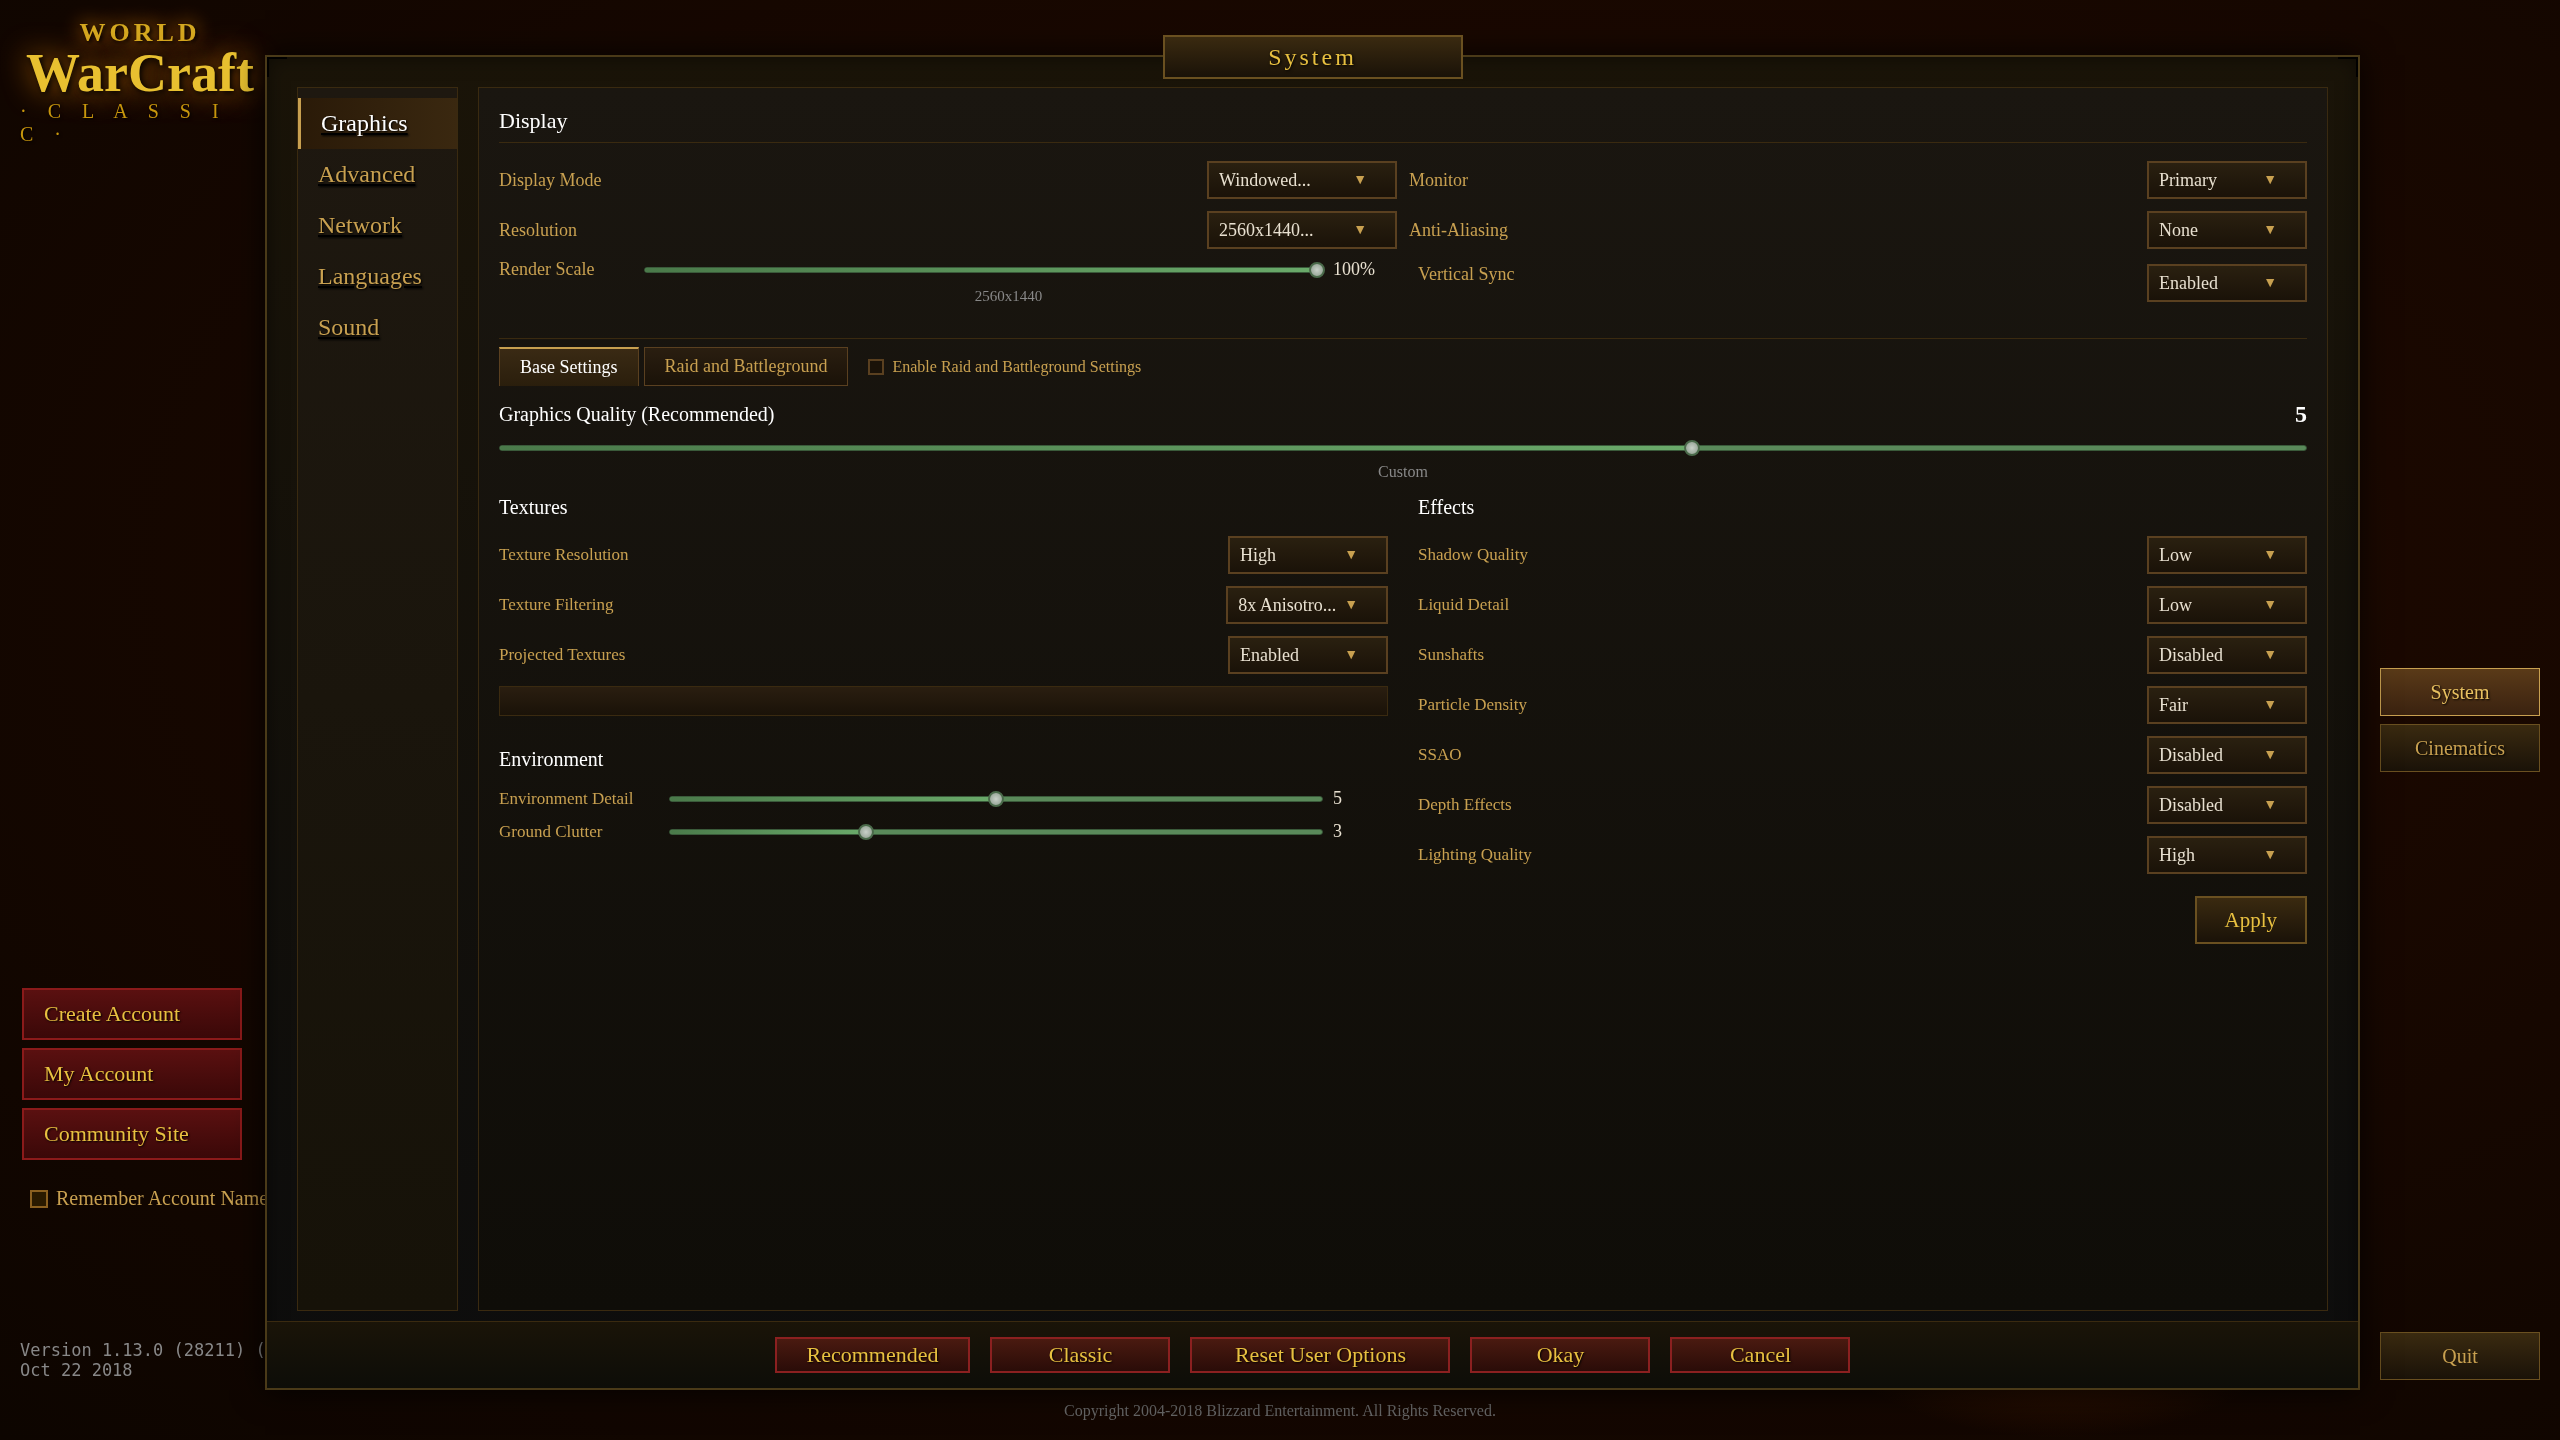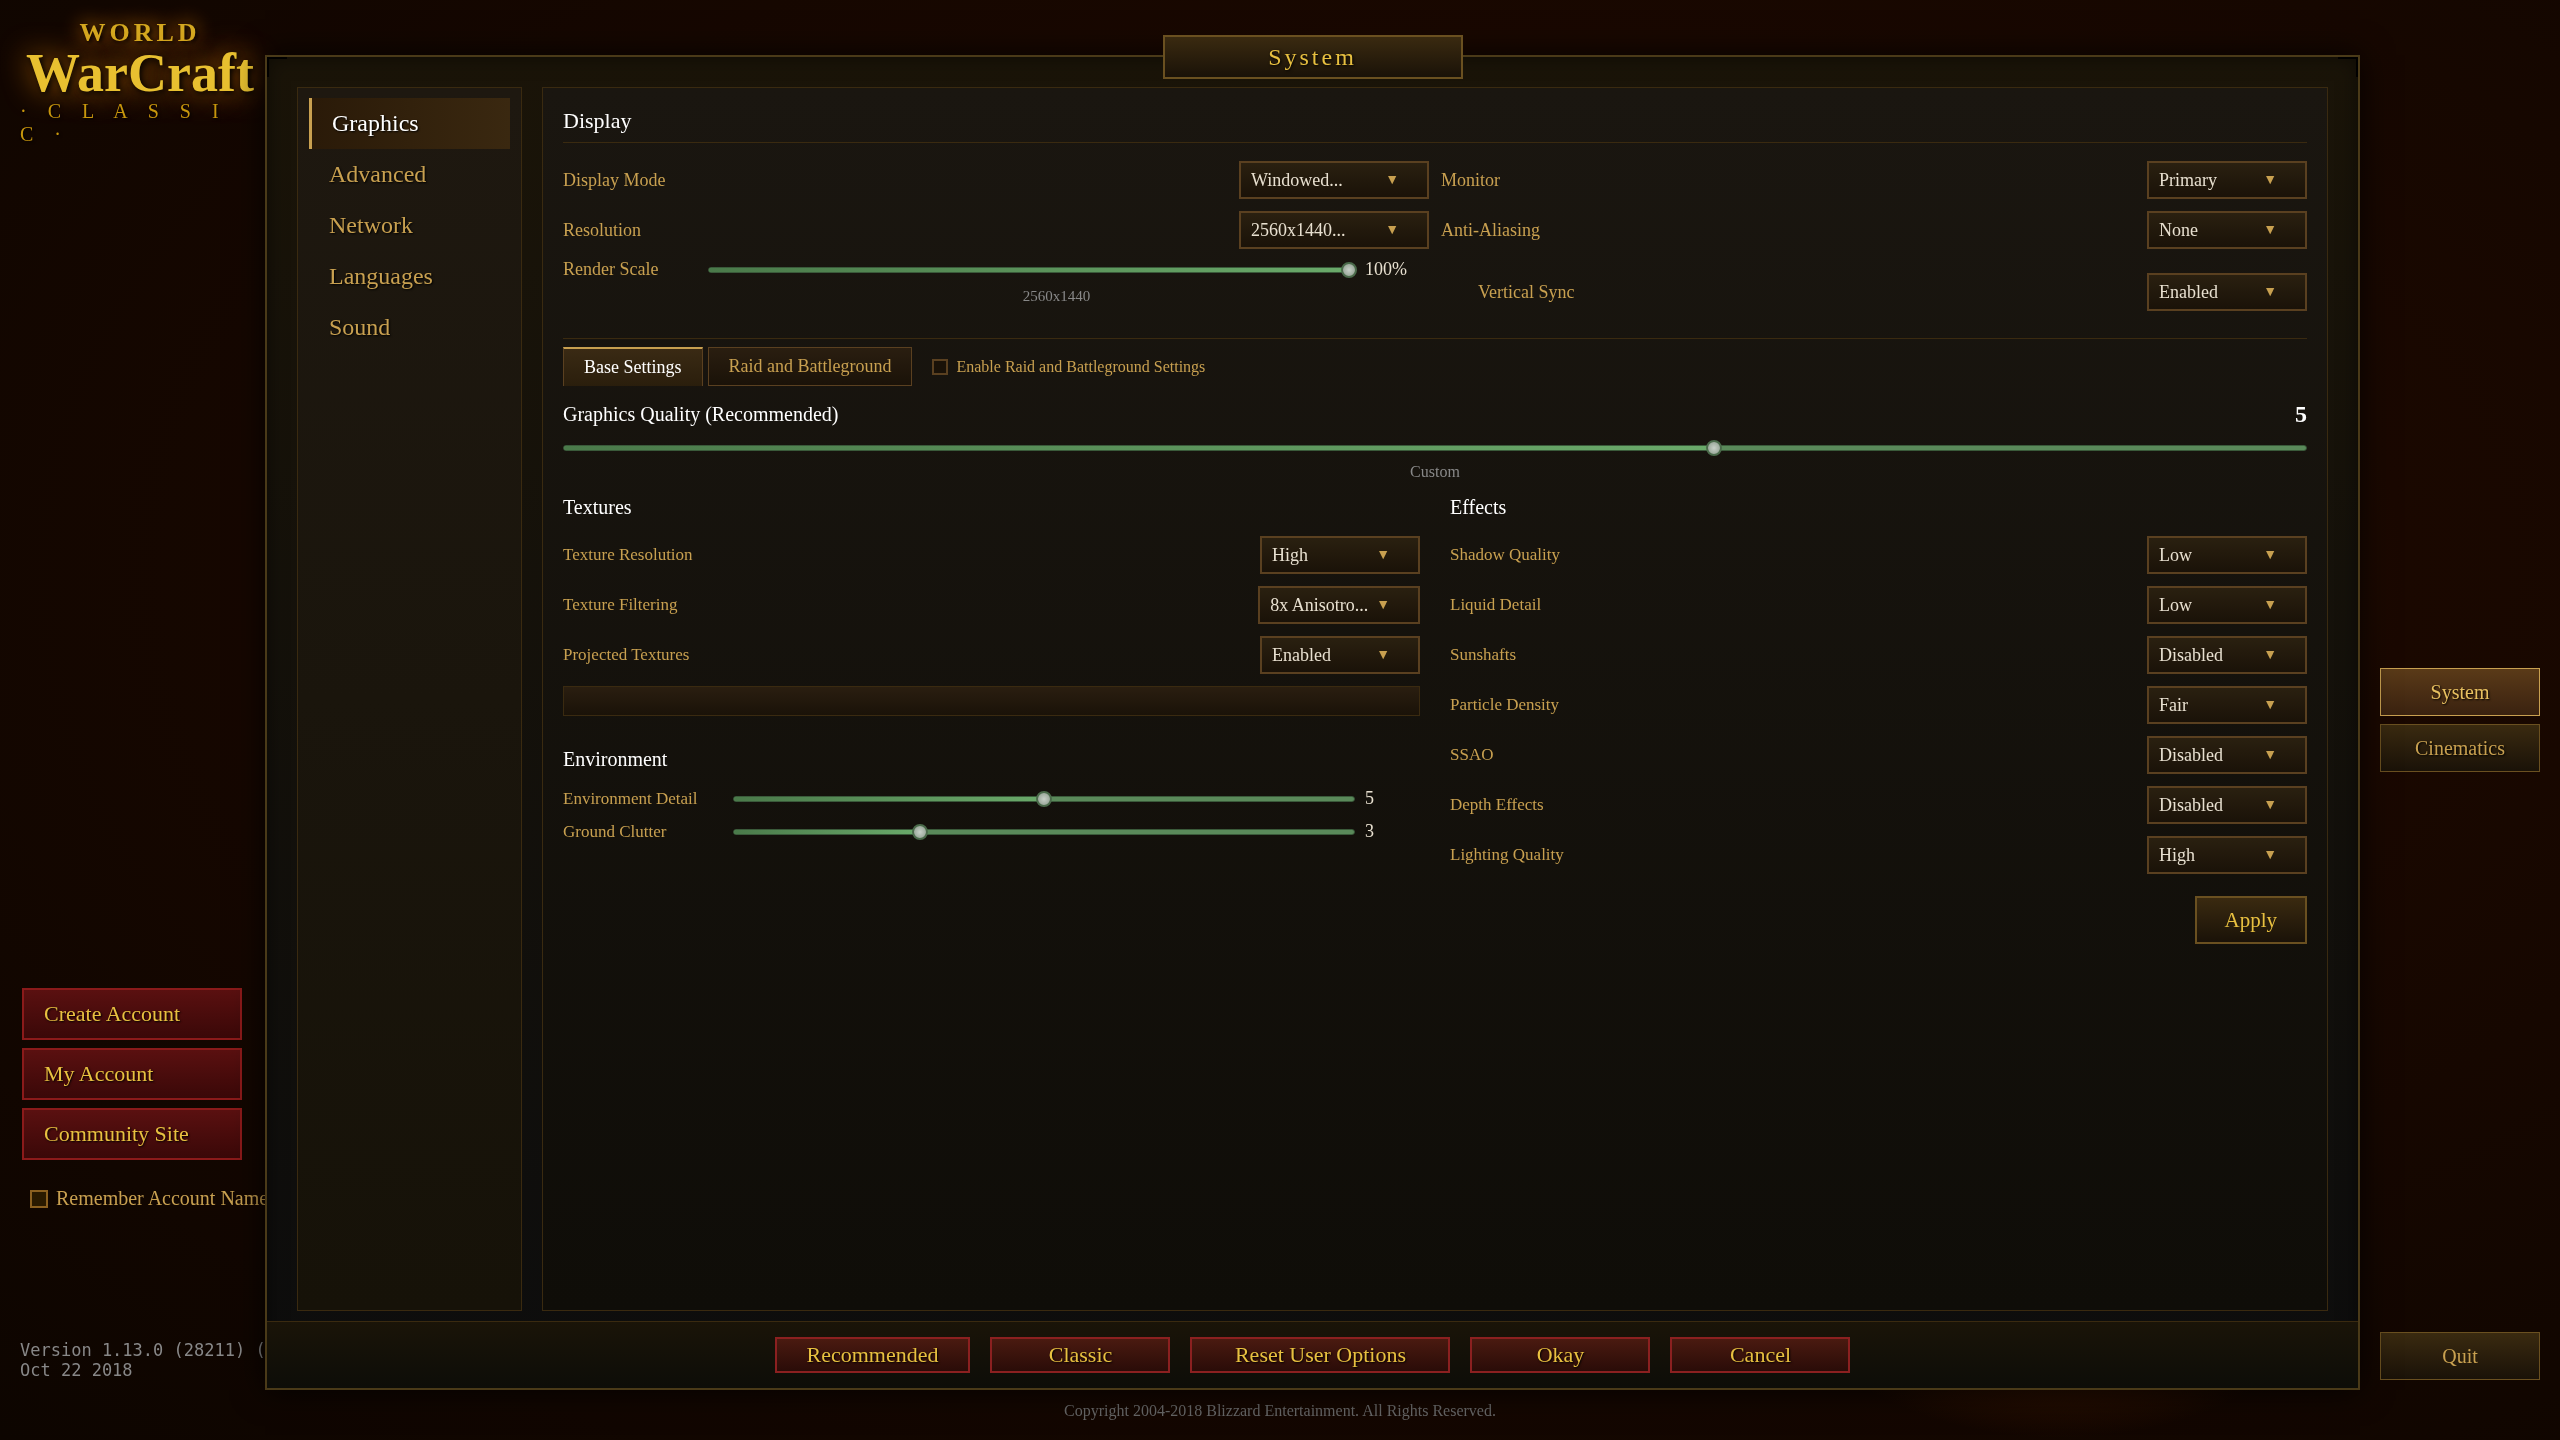--- a/index.html
+++ b/index.html
@@ -237,25 +237,26 @@
     
     .dialog-body {
       flex: 1;
       display: flex;
       padding: 30px 30px 10px 30px;
       gap: 20px;
     }
 
     
     .nav-sidebar {
-      width: 225px;
+      width: 161px;
       background: linear-gradient(to bottom, #1e1810, #161208);
       border: 1px solid #3a2a10;
-      padding: 10px 11px;
+      padding: 10px 0;
       flex-shrink: 0;
+      text-decoration: underline;
     }
 
     .nav-item {
       padding: 12px 20px;
       font-size: 24px;
       font-family: serif;
       cursor: pointer;
       color: #c8a050;
       text-shadow: 1px 1px 2px #000;
     }
@@ -712,21 +713,21 @@
                   <div class="slider-track">
                     <div class="slider-fill" style="width:100%"></div>
                     <div class="slider-thumb" style="left:100%"></div>
                   </div>
                 </div>
                 <span class="slider-value">100%</span>
               </div>
               <div class="render-scale-subtext">2560x1440</div>
             </div>
 
-            <div style="display:flex; align-items:center; justify-content:space-between; padding-top:5px;margin-left:28px;">
+            <div style="display:flex; align-items:flex-start; justify-content:space-between; padding-top:5px;">
               <span class="setting-label-right">Vertical Sync</span>
               <div class="wow-select wow-select-sm">
                 <span>Enabled</span>
                 <span class="select-arrow">▼</span>
               </div>
             </div>
           </div>
         </div>
 
         <div class="divider"></div>

